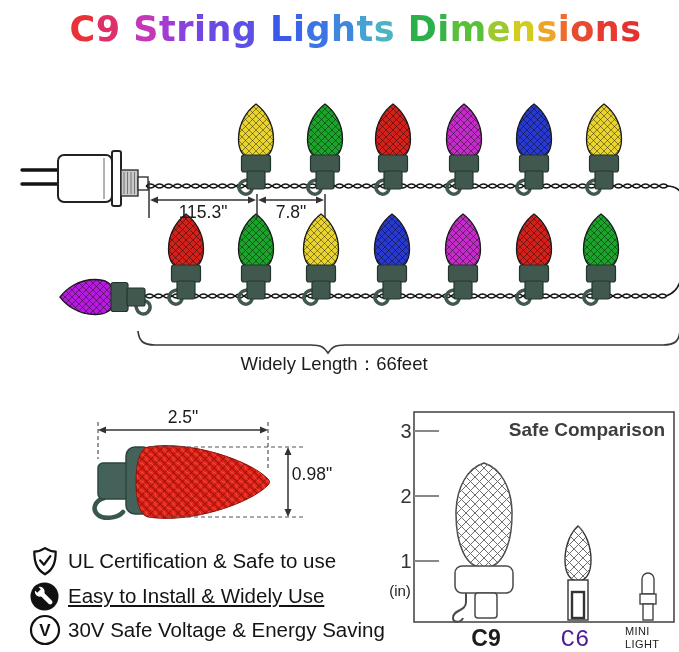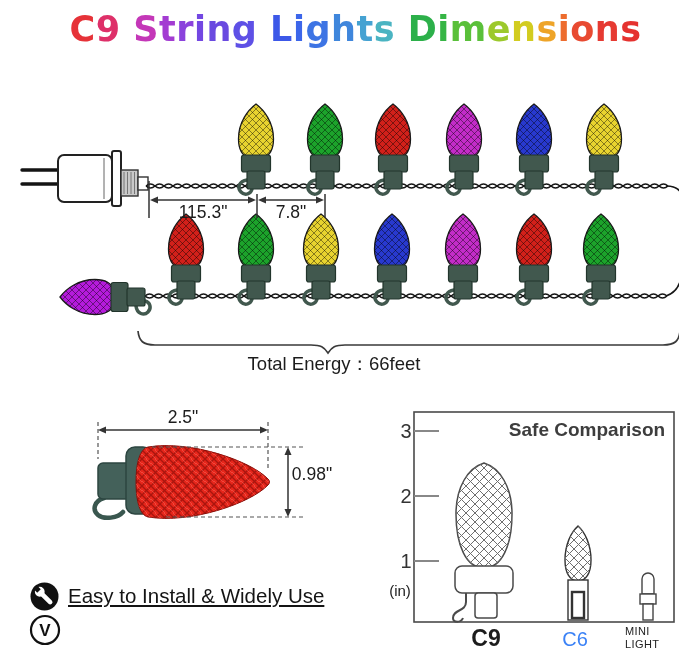--- a/index.html
+++ b/index.html
@@ -9,21 +9,21 @@
          margin:0;text-align:center;font-size:35px;font-weight:700;letter-spacing:.5px;
          font-family:"DejaVu Sans","Liberation Sans",sans-serif;}
   #gfx{position:absolute;top:0;left:0;}
   .lbl{position:absolute;transform:translate(-50%,-50%);white-space:nowrap;
        color:#1c1c1c;font-size:17.5px;}
   .lbl.total{font-size:18.5px;}
   .lbl.sc-title{font-weight:700;font-size:19px;color:#3d3d3d;}
   .lbl.tick{font-size:20px;color:#333;}
   .lbl.unit{font-size:15px;color:#222;}
   .lbl.c9{font-size:23px;font-weight:700;}
-  .lbl.c6{font-size:20px;color:#3b82f6;}
+  .lbl.c6{font-size:24px;color:#4c1d95;font-family:Liberation Mono, monospace;}
   .lbl.mini{font-size:11px;line-height:1.15;white-space:normal;width:46px;
             text-align:left;letter-spacing:.4px;color:#222;}
   .feat{position:absolute;left:10px;display:flex;align-items:center;height:34px;color:#141414;}
   .feat .ic{width:37px;height:34px;display:flex;align-items:center;justify-content:center;flex:0 0 37px;}
   .feat .tx{font-size:20.5px;margin-left:5px;}
 </style>
 </head>
 <body>
 
 <div id="stage">
@@ -234,34 +234,43 @@
       <g fill="#fff" stroke="#444" stroke-width="1.4">
         <path d="M626,594 v-15 a6,6 0 0 1 12,0 v15 z"></path>
         <rect x="624" y="594" width="16" height="10"></rect>
         <rect x="627" y="604" width="10" height="16"></rect>
       </g>
     </g>
   </svg>
 
   <div class="lbl" style="left:187px;top:212px;">115.3"</div>
   <div class="lbl" style="left:275px;top:212px;">7.8"</div>
-  <div class="lbl total" style="left:318px;top:363px;">Total Energy：66feet</div>
+  <div class="lbl total" style="left:318px;top:363px;">Widely Length：66feet</div>
 
   <div class="lbl" style="left:167px;top:417px;">2.5"</div>
   <div class="lbl" style="left:296px;top:474px;">0.98"</div>
 
   <div class="lbl sc-title" style="left:571px;top:430px;">Safe Comparison</div>
   <div class="lbl tick" style="left:390px;top:431px;">3</div>
   <div class="lbl tick" style="left:390px;top:496px;">2</div>
   <div class="lbl tick" style="left:390px;top:561px;">1</div>
   <div class="lbl unit" style="left:384px;top:590px;">(in)</div>
   <div class="lbl c9" style="left:470px;top:638px;">C9</div>
   <div class="lbl c6" style="left:559px;top:639px;">C6</div>
   <div class="lbl mini" style="left:632px;top:638px;">MINI LIGHT</div>
 
+  <div class="feat" style="top:544px;">
+    <span class="ic">
+      <svg width="28" height="31" viewBox="0 0 26 29">
+        <path d="M13 2 C16 4 20 5.2 23 5.2 C23 14 21.5 21.5 13 26.5 C4.5 21.5 3 14 3 5.2 C6 5.2 10 4 13 2 Z" fill="none" stroke="#111" stroke-width="2.1" stroke-linejoin="round"></path>
+        <path d="M8.5 13.5 L12 17.5 L18 9.5" fill="none" stroke="#111" stroke-width="2.1" stroke-linecap="round" stroke-linejoin="round"></path>
+      </svg>
+    </span>
+    <span class="tx">UL Certification &amp; Safe to use</span>
+  </div>
 
   <div class="feat" style="top:579px;text-decoration:underline;">
     <span class="ic">
       <svg width="31" height="31" viewBox="0 0 31 31">
         <circle cx="15.5" cy="15.5" r="14" fill="#111"></circle>
         <g transform="rotate(-45 15.5 15.5)">
           <line x1="15.5" y1="11" x2="15.5" y2="23.5" stroke="#fff" stroke-width="4.6" stroke-linecap="round"></line>
           <circle cx="15.5" cy="8.8" r="4.9" fill="#fff"></circle>
           <rect x="13" y="1.5" width="5" height="6.2" fill="#111"></rect>
         </g>
@@ -270,15 +279,16 @@
     <span class="tx">Easy to Install &amp; Widely Use</span>
   </div>
 
   <div class="feat" style="top:613px;">
     <span class="ic">
       <svg width="32" height="32" viewBox="0 0 32 32">
         <circle cx="16" cy="16" r="14" fill="none" stroke="#111" stroke-width="2.2"></circle>
         <text x="16" y="22" text-anchor="middle" font-size="17" font-weight="bold" font-family="Liberation Sans, sans-serif" fill="#111">V</text>
       </svg>
     </span>
+    <span class="tx">30V Safe Voltage &amp; Energy Saving</span>
   </div>
 
 </div>
 
 </body></html>

